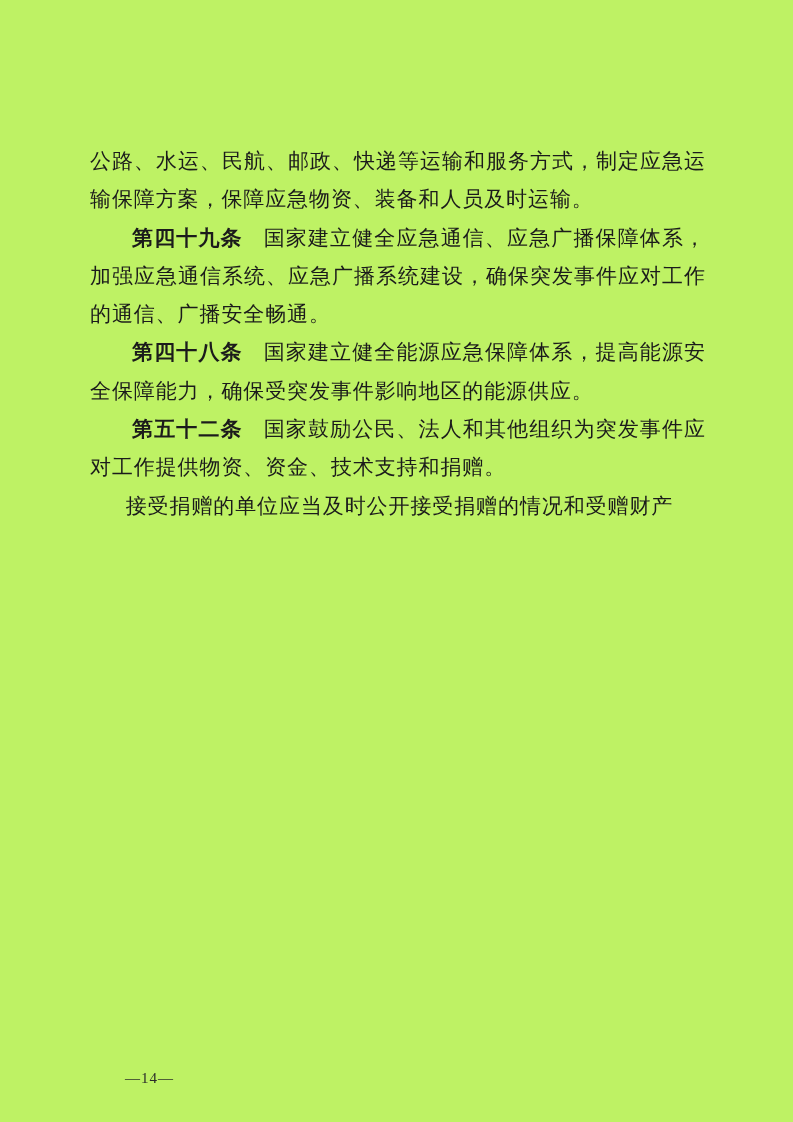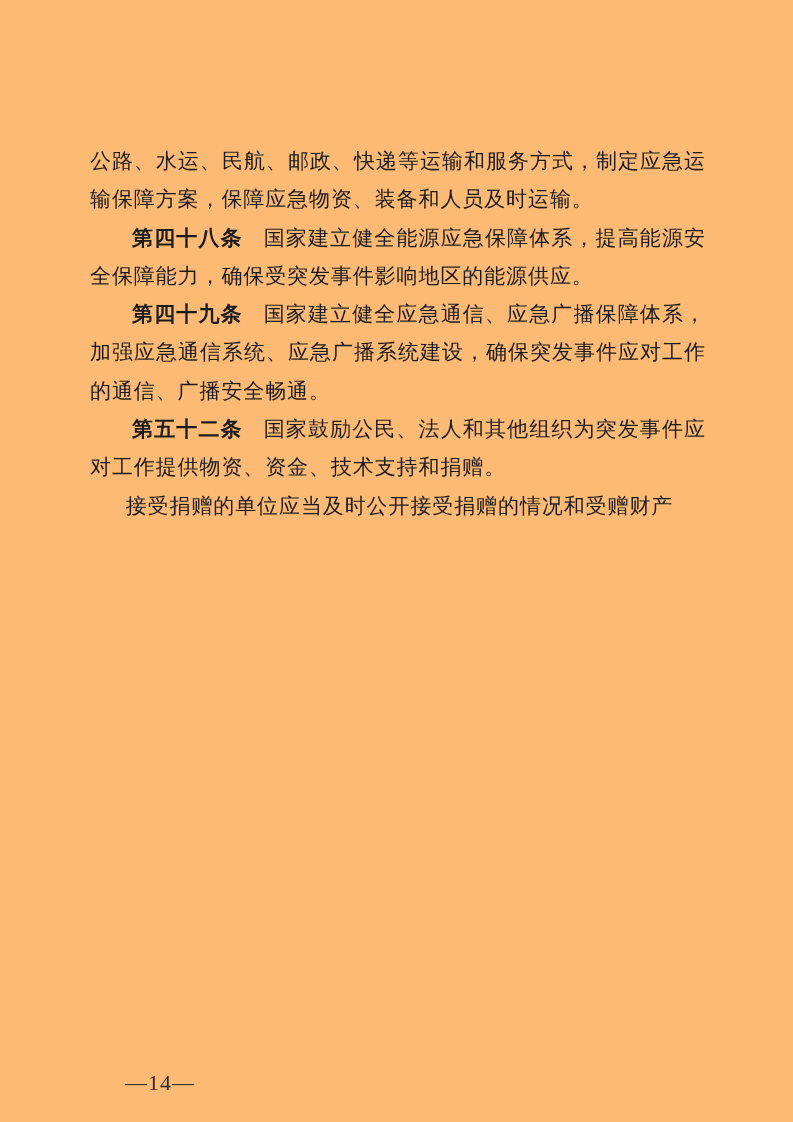--- a/index.html
+++ b/index.html
@@ -4,21 +4,21 @@
 <style>
   html, body {
     margin: 0;
     padding: 0;
     background: #ffffff;
   }
   .page {
     position: relative;
     width: 793px;
     height: 1122px;
-    background: #fdba74;
+    background: #bef264;
     overflow: hidden;
     font-family: "Liberation Serif", serif;
   }
   .content {
     position: absolute;
     left: 90px;
     top: 142px;
     width: 616px;
     font-size: 21px;
     letter-spacing: 0.9px;
@@ -36,40 +36,40 @@
   p.para-flush { text-indent: 0; }
   .art {
     font-family: "Liberation Sans", sans-serif;
     font-weight: 700;
     margin-right: 1em;
   }
   .footer {
     position: absolute;
     left: 125px;
     top: 1070px;
-    font-size: 22px;
+    font-size: 15px;
     letter-spacing: 1px;
     color: #2a2a2a;
     font-family: "Liberation Serif", serif;
   }
 </style>
 </head>
 <body>
 
 <div class="page">
 
   <div class="content">
 
     <p class="para-flush"><span>公路、水运、民航、邮政、快递等运输和服务方式，制定应急运输保障方案，保障应急物资、装备和人员及时运输。</span></p>
 
 
 
+    <p class="para-article"><span class="art">第四十九条</span><span>国家建立健全应急通信、应急广播保障体系，加强应急通信系统、应急广播系统建设，确保突发事件应对工作的通信、广播安全畅通。</span></p>
+
     <p class="para-article"><span class="art">第四十八条</span><span>国家建立健全能源应急保障体系，提高能源安全保障能力，确保受突发事件影响地区的能源供应。</span></p>
-
-    <p class="para-article"><span class="art">第四十九条</span><span>国家建立健全应急通信、应急广播保障体系，加强应急通信系统、应急广播系统建设，确保突发事件应对工作的通信、广播安全畅通。</span></p>
 
 
 
     <p class="para-article"><span class="art">第五十二条</span><span>国家鼓励公民、法人和其他组织为突发事件应对工作提供物资、资金、技术支持和捐赠。</span></p>
 
     <p class="para-indent"><span>接受捐赠的单位应当及时公开接受捐赠的情况和受赠财产</span></p>
 
   </div>
 
   <div class="footer">—14—</div>

